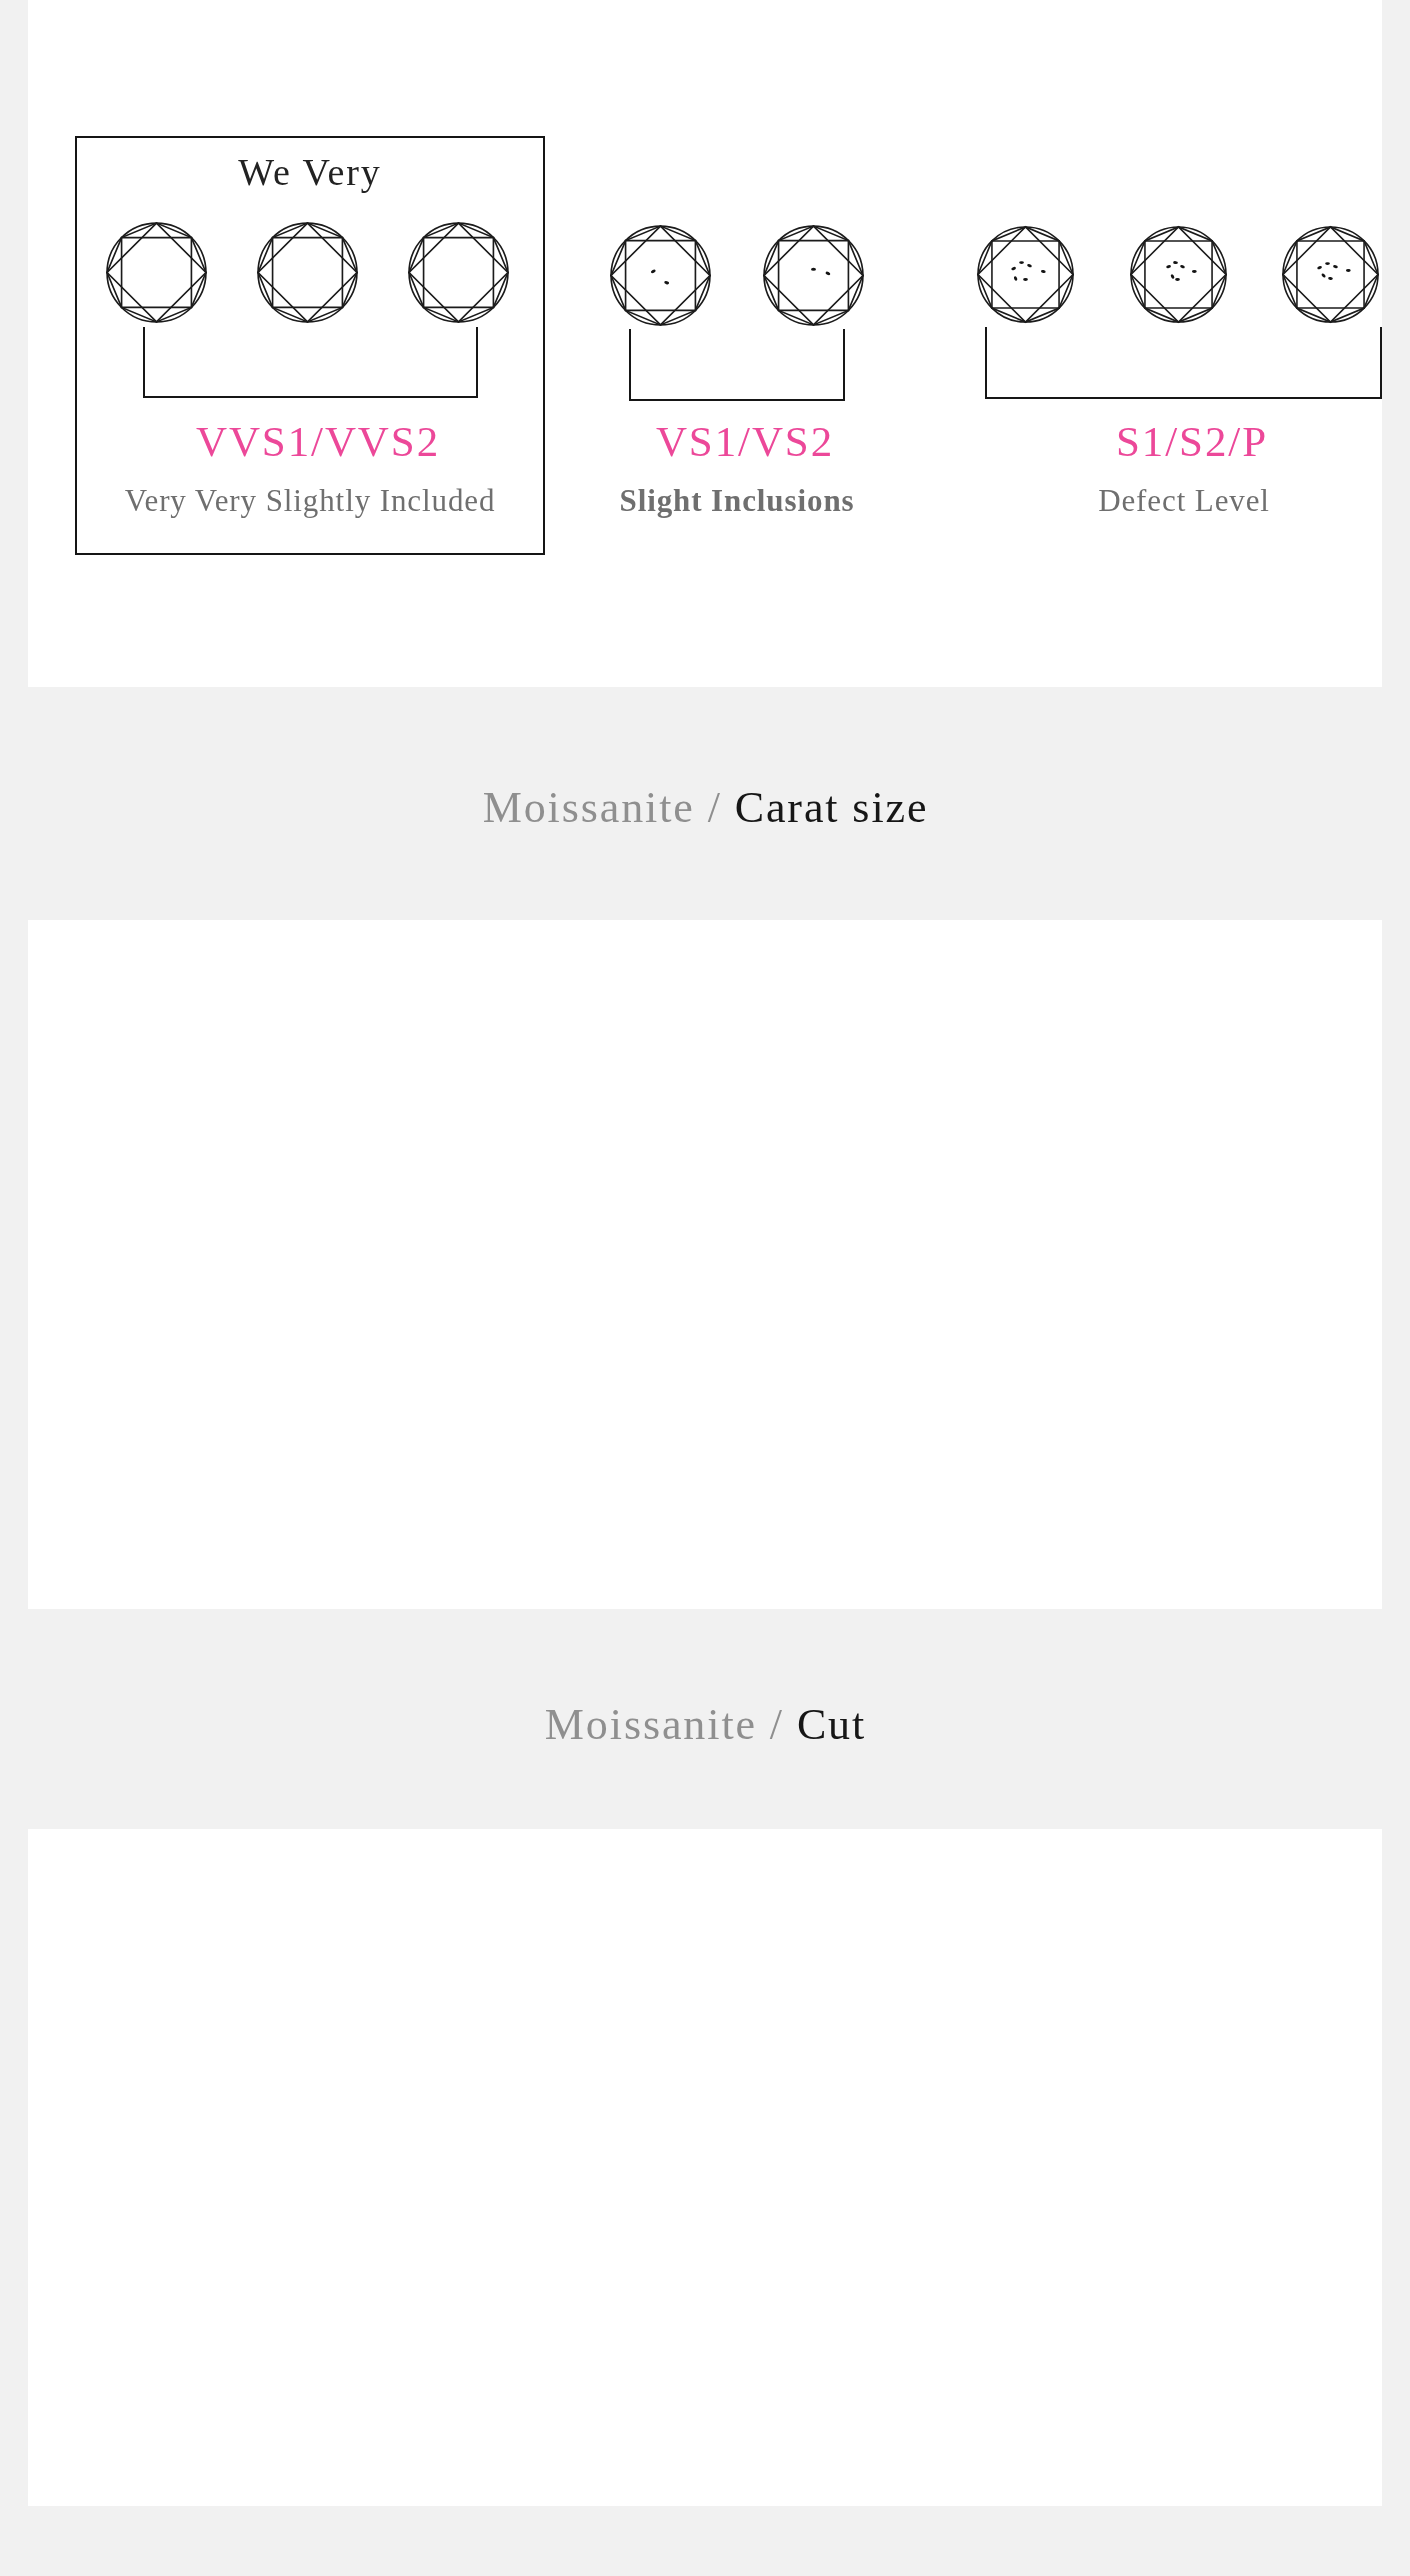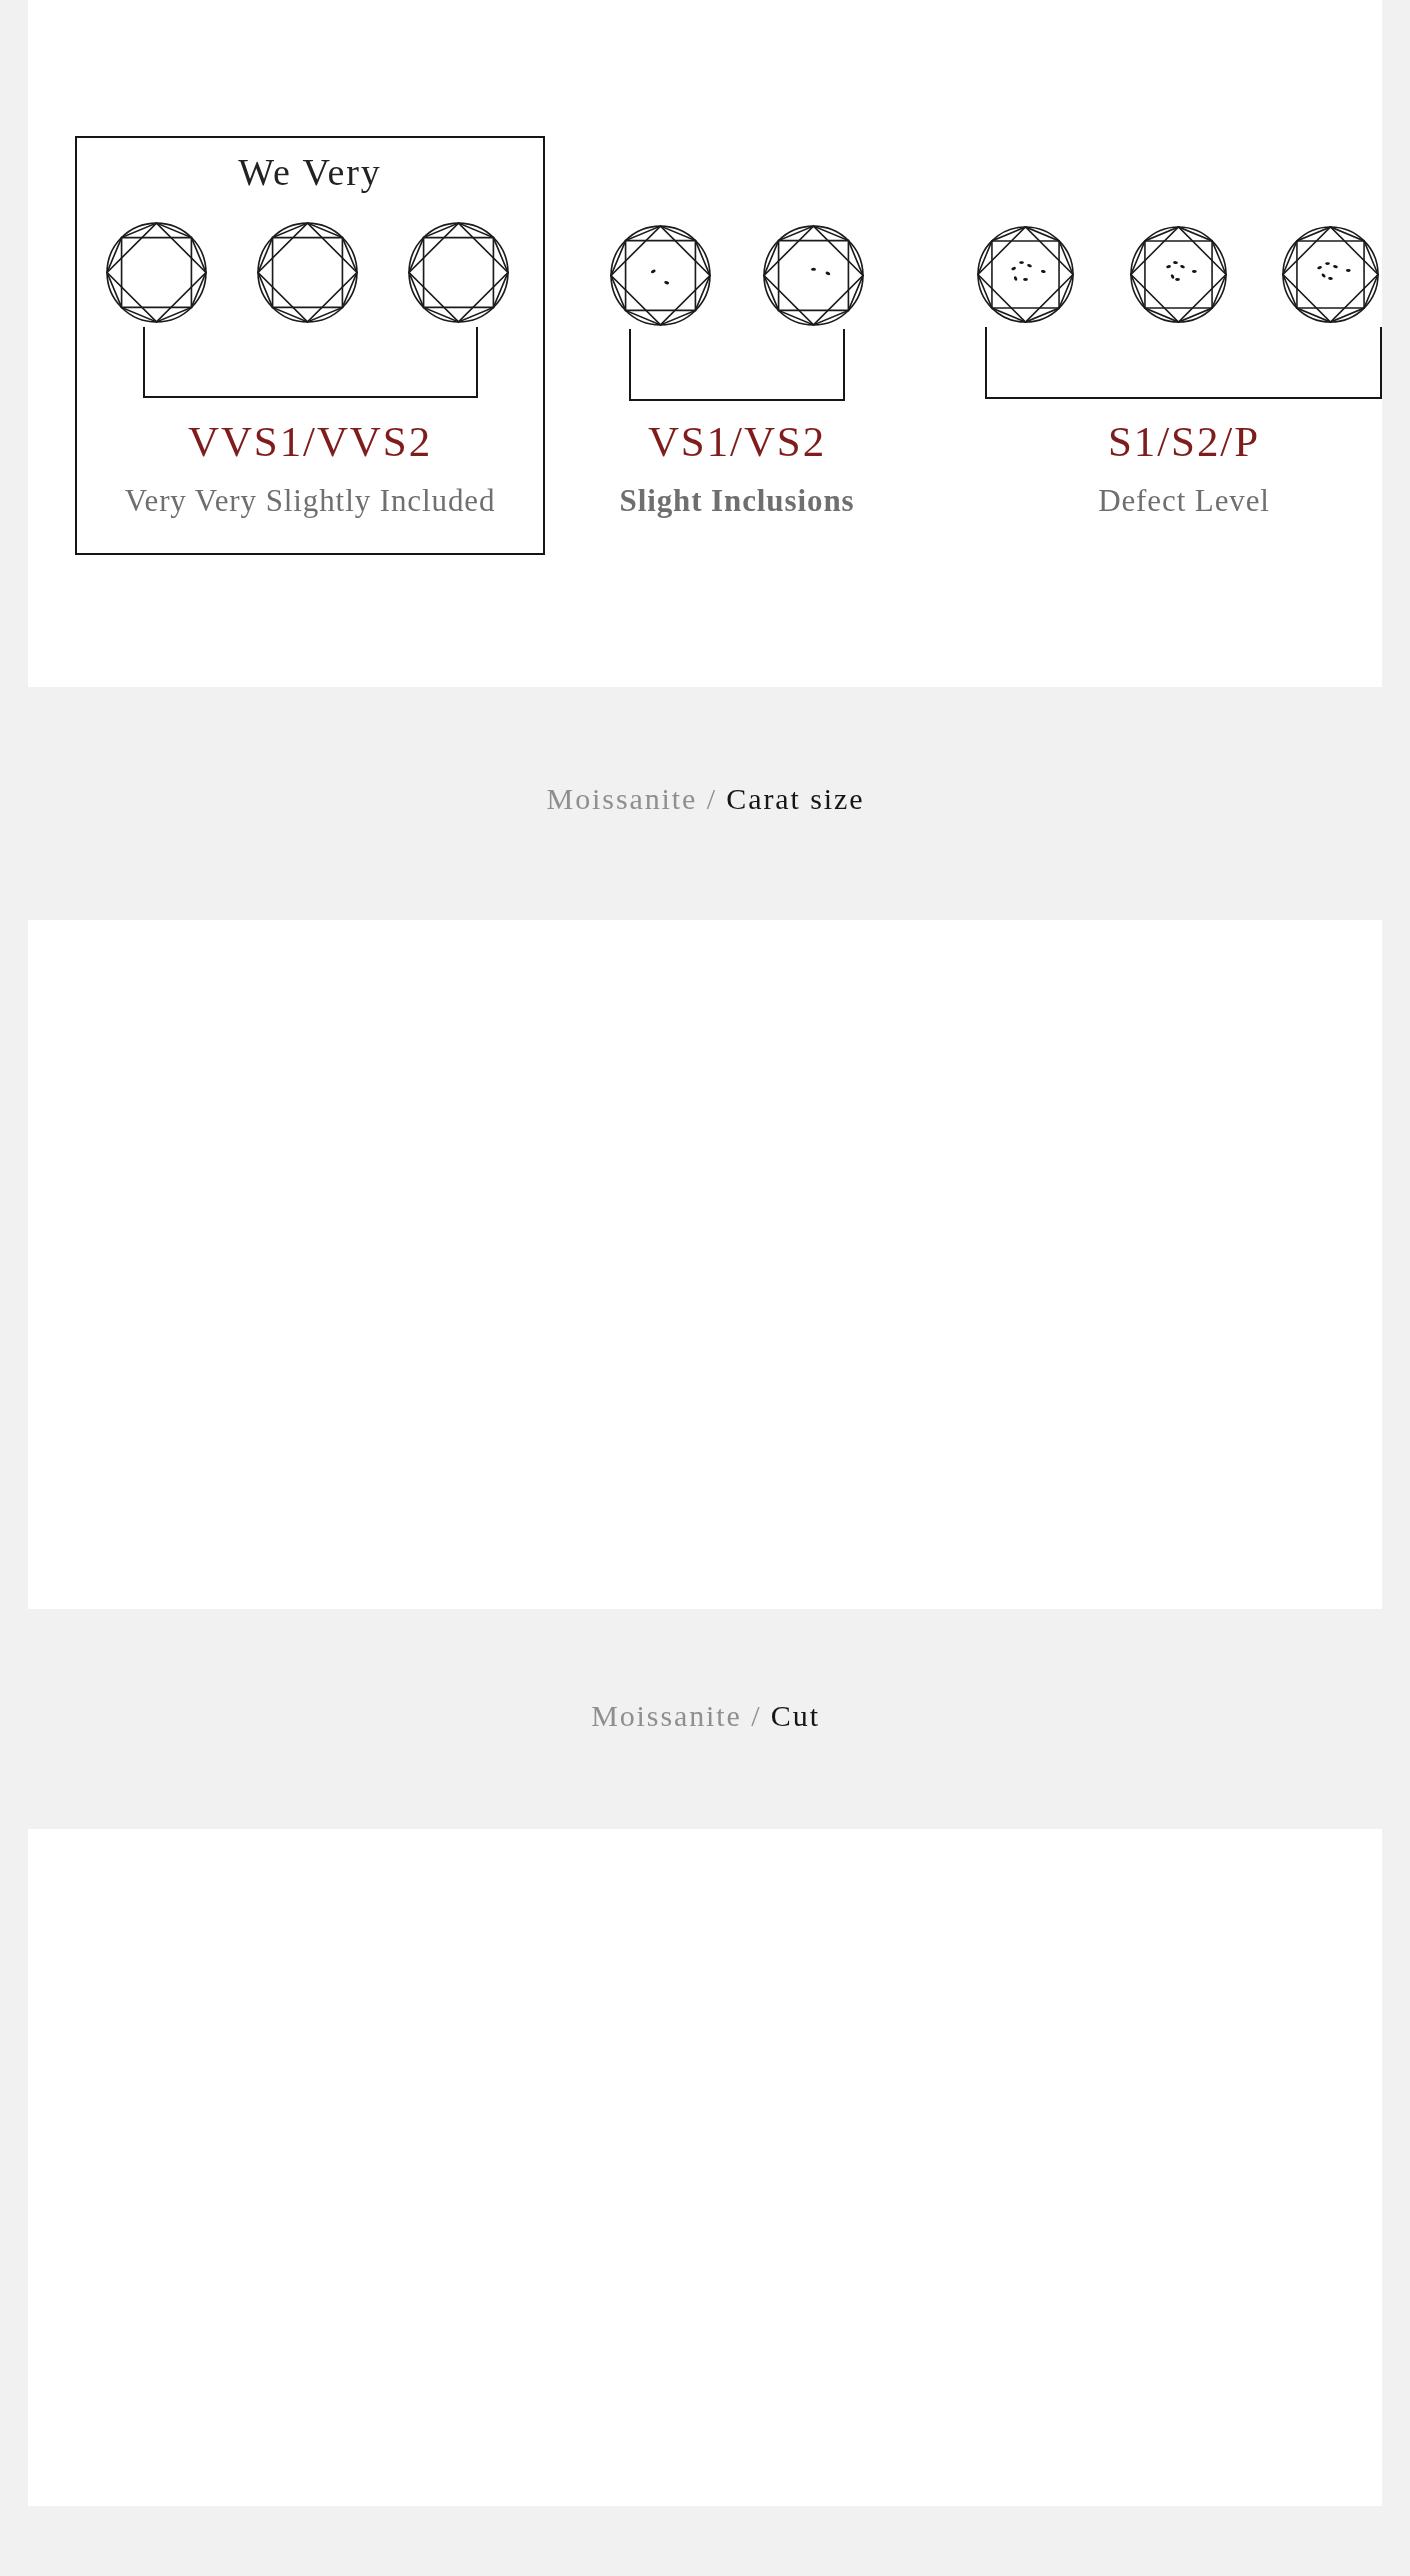--- a/index.html
+++ b/index.html
@@ -24,31 +24,31 @@
   .we-used-label{
     position:absolute;width:100%;top:12.2px;text-align:center;
     font-size:38px;letter-spacing:1.9px;color:#222;
   }
   .bracket{
     position:absolute;border-left:2.8px solid #161616;border-right:2.8px solid #161616;
     border-bottom:2.8px solid #161616;box-sizing:border-box;
   }
   .grade-label{
     position:absolute;transform:translateX(-50%);
-    font-size:43px;letter-spacing:1.9px;color:#7f1d1d;white-space:nowrap;
+    font-size:43px;letter-spacing:1.9px;color:#ec4899;white-space:nowrap;margin-left:8px;
   }
   .grade-desc{
     position:absolute;transform:translateX(-50%);
     font-size:31px;letter-spacing:0.9px;color:#6f6f6f;white-space:nowrap;
   }
 
   
   .band-heading{
     position:absolute;left:0;width:100%;text-align:center;
-    font-size:30px;letter-spacing:1.9px;
+    font-size:44px;letter-spacing:1.9px;
   }
   .band-heading .hg{color:#8f8f8f;}
   .band-heading .hd{color:#161616;}
 
   
   .stone{
     position:absolute;border-radius:50%;
     background:
       radial-gradient(circle at 50% 46%, rgba(255,255,255,.96) 0 9%, rgba(255,255,255,0) 42%),
       conic-gradient(from var(--rot,0deg),

